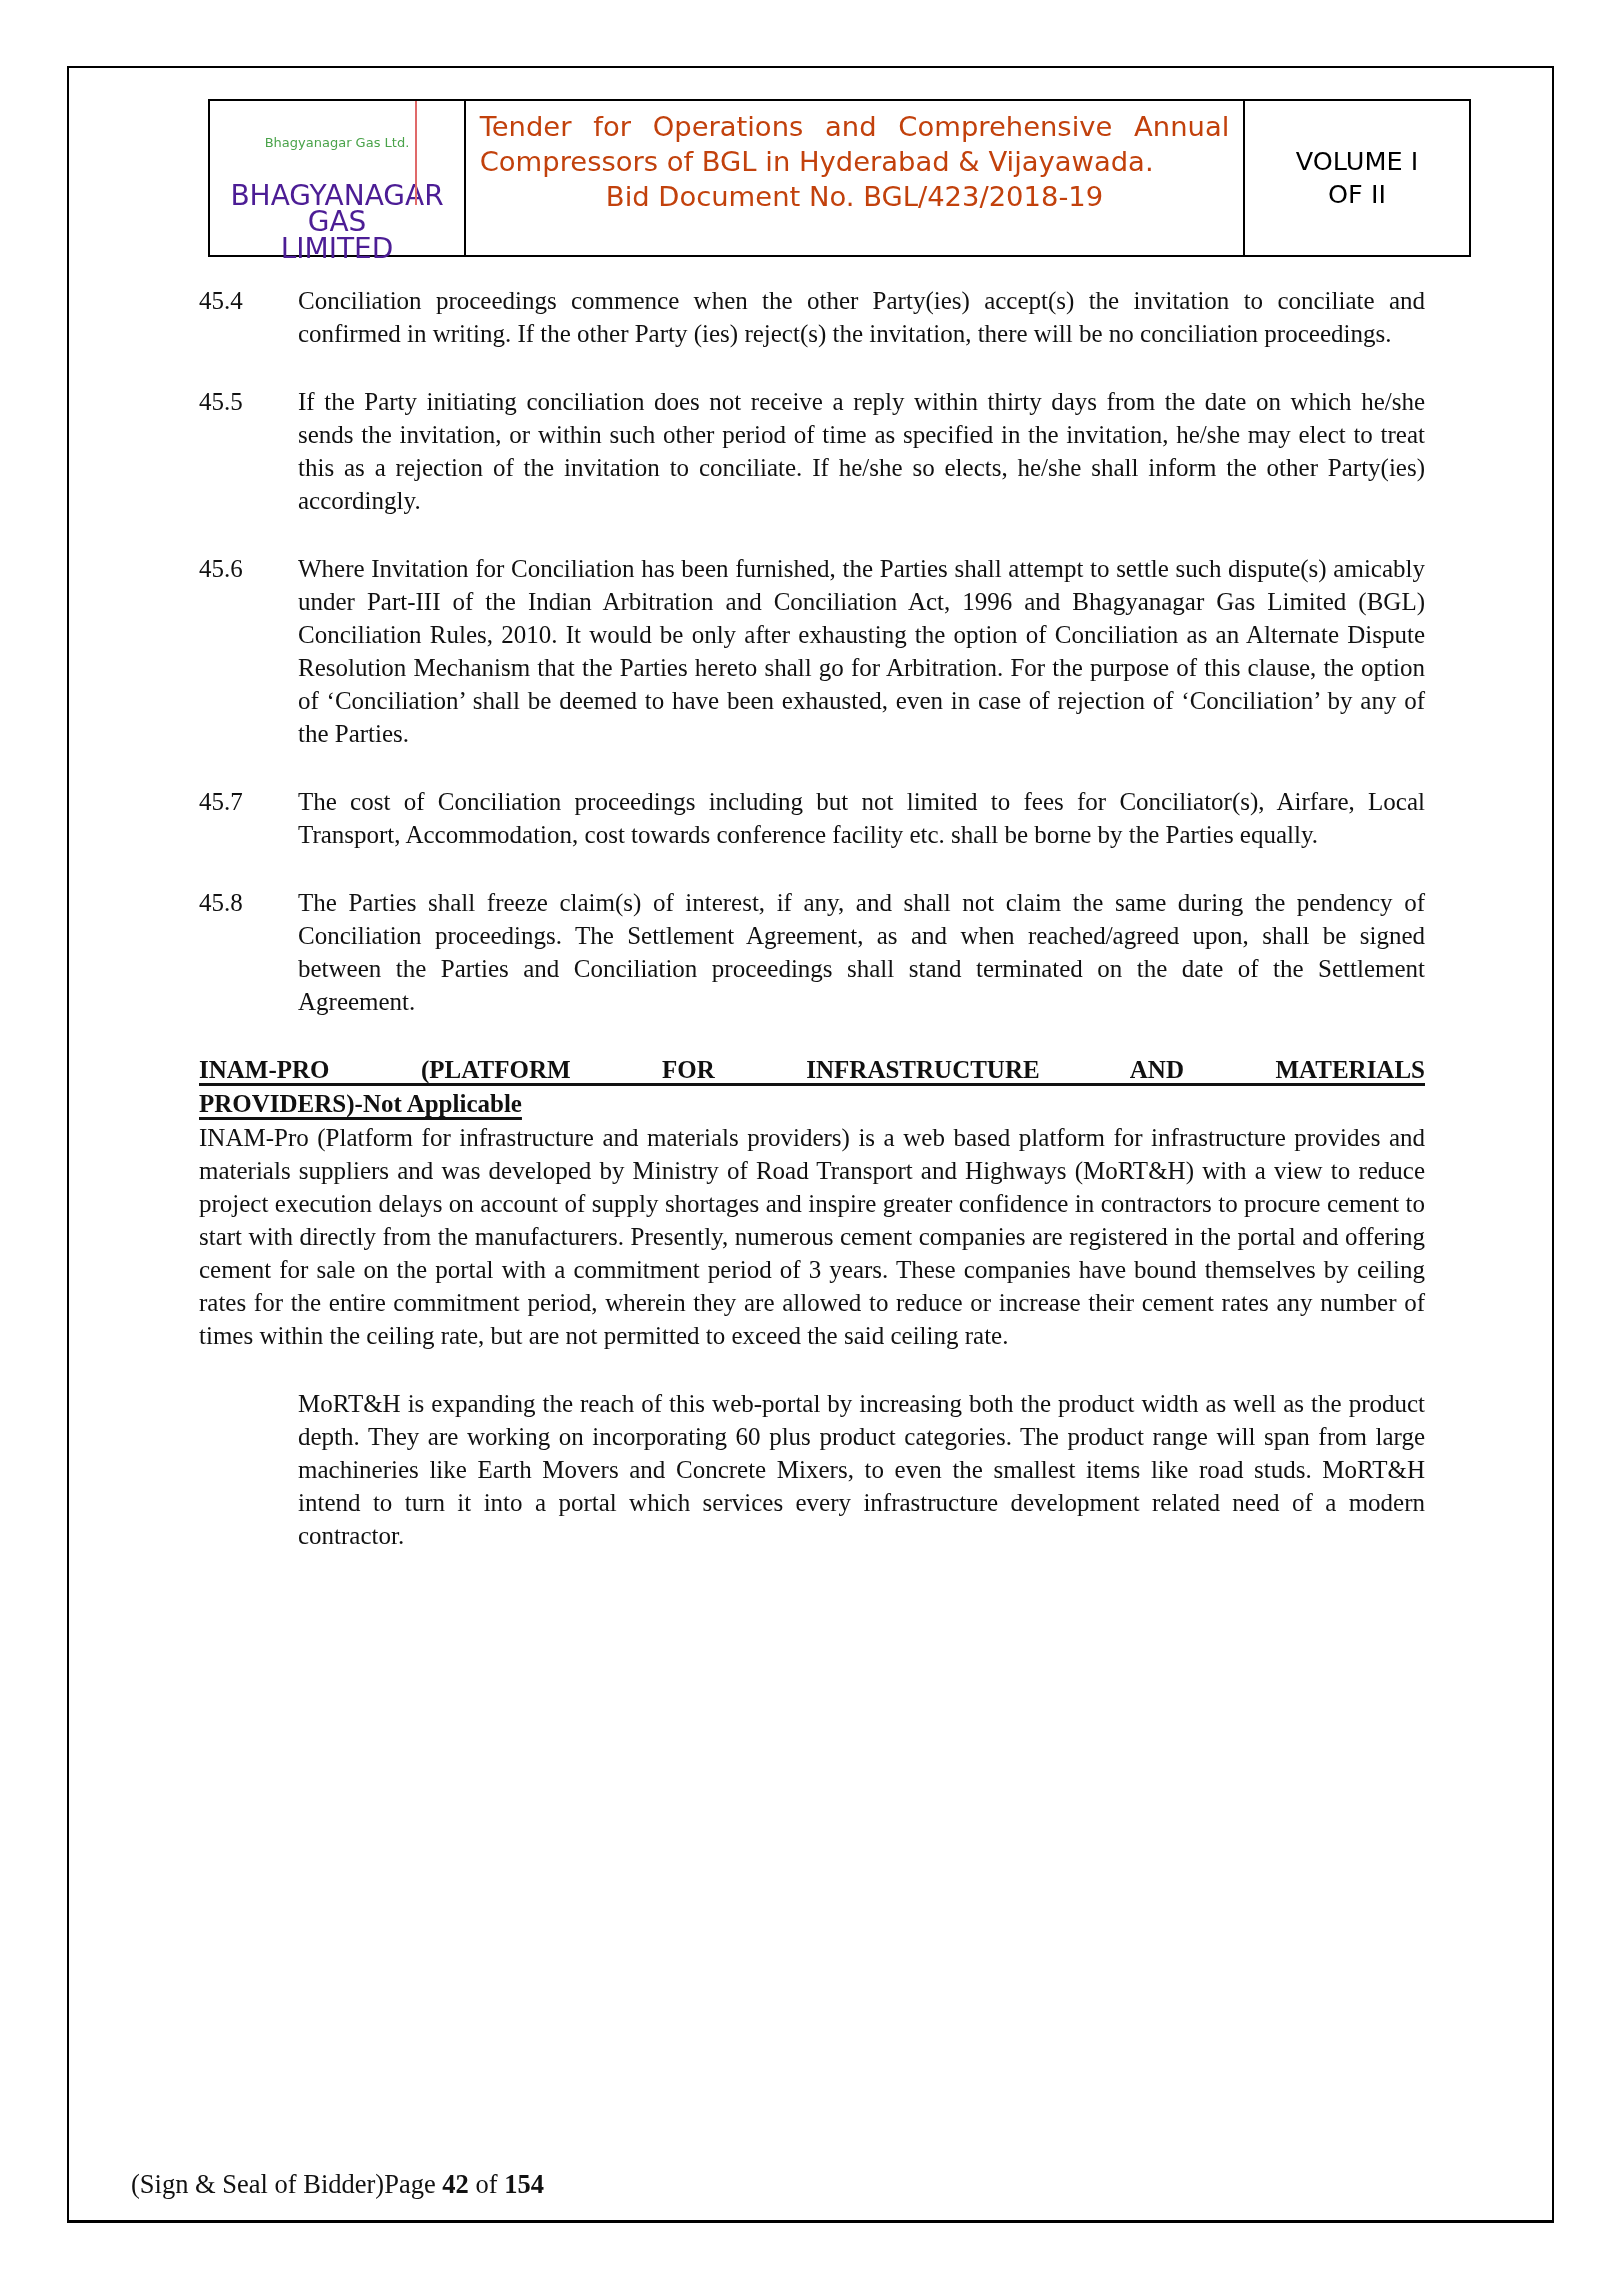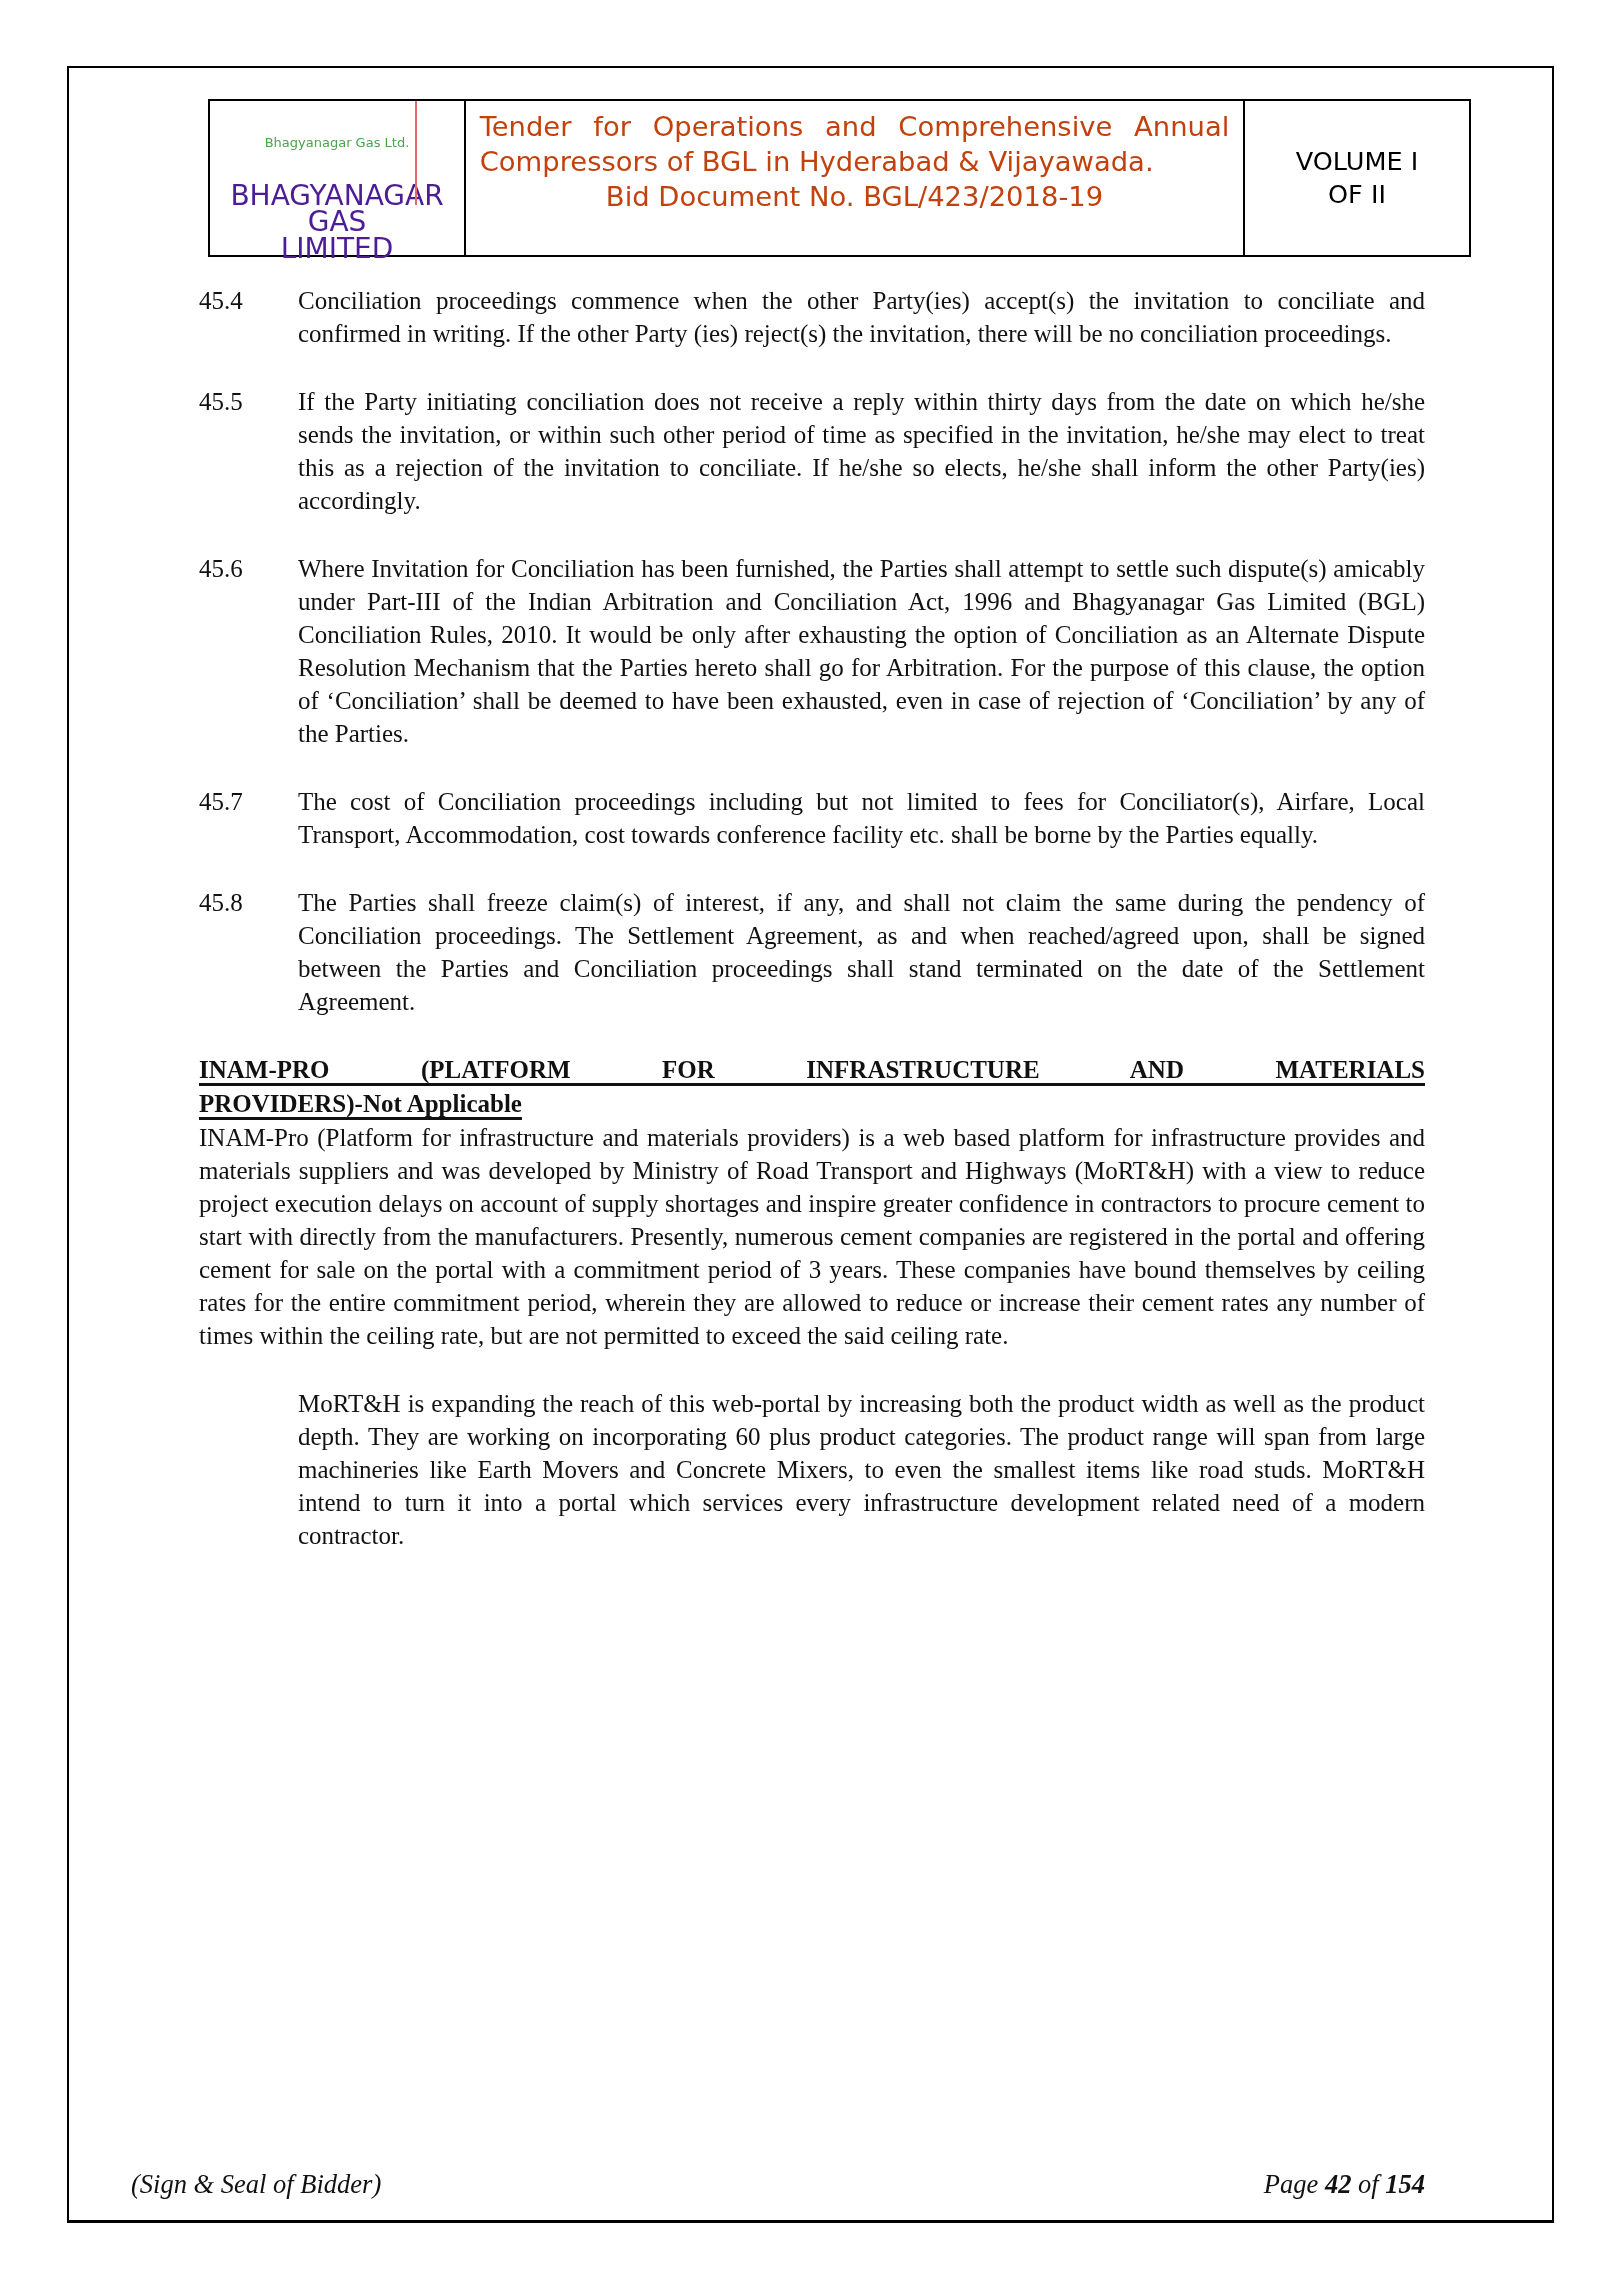--- a/index.html
+++ b/index.html
@@ -101,22 +101,22 @@
   .heading-line{
     text-decoration:underline;
     text-decoration-thickness:2.5px;
     text-underline-offset:4.9px;
   }
   
   .footer{
     position:absolute;
     left:62px;right:127px;bottom:19.6px;
     display:flex;
-    justify-content:space-between;
-    font-size:26.5px;line-height:31px;font-style:italic;
+    justify-content:flex-start;
+    font-size:26.5px;line-height:31px;
   }
   .bold{font-weight:bold;}
 </style>
 </head>
 <body>
 
 <div class="canvas">
   <div class="page">
 
     <div class="header-table">

